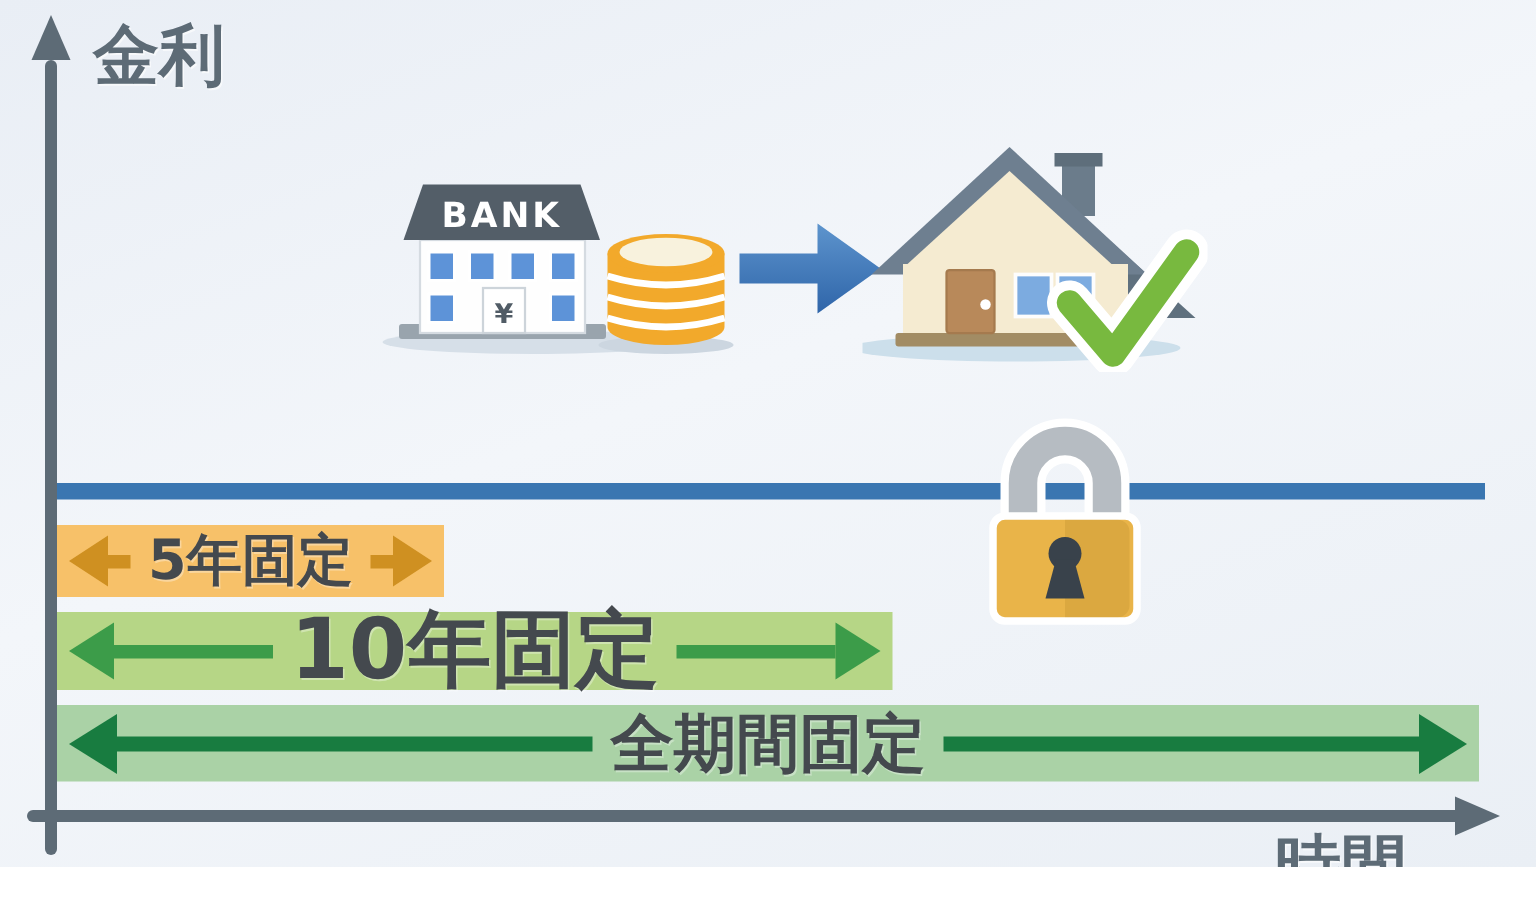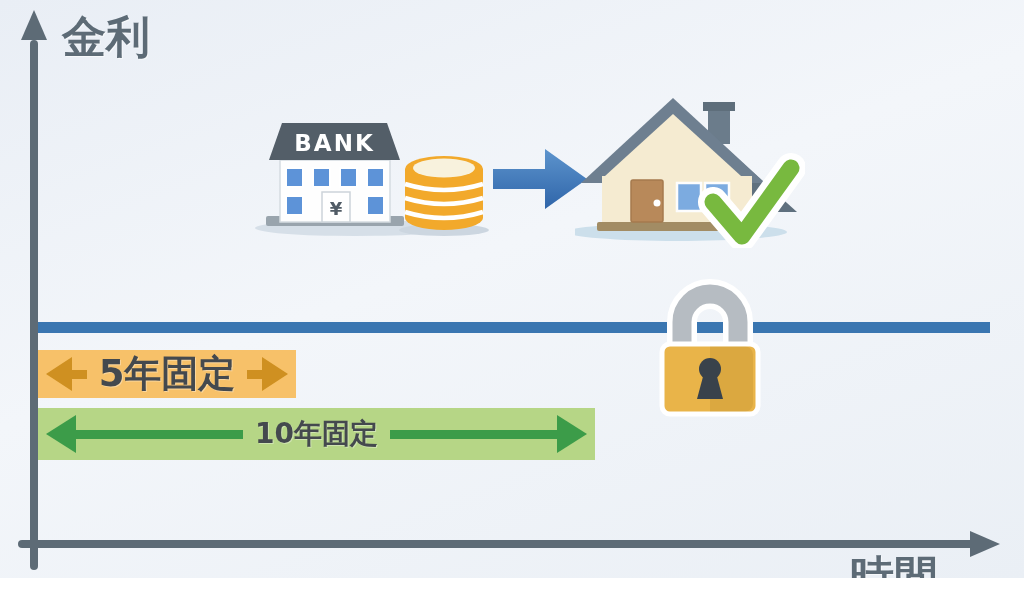--- a/index.html
+++ b/index.html
@@ -41,21 +41,21 @@
   .shaft{flex:1;height:9px;background:var(--ac);}
   .head-l{width:0;height:0;border-top:var(--hv) solid transparent;border-bottom:var(--hv) solid transparent;
     border-right:var(--hh) solid var(--ac);}
   .head-r{width:0;height:0;border-top:var(--hv) solid transparent;border-bottom:var(--hv) solid transparent;
     border-left:var(--hh) solid var(--ac);}
   #bar-5y{left:38px;top:350px;width:258px;height:48px;background:#f7c169;
     --ac:#cf9021;--hv:17px;--hh:26px;}
   #bar-5y .bar-label{font-size:37px;}
   #bar-10y{left:38px;top:408px;width:557px;height:52px;background:#b6d686;
     --ac:#3c9c49;--hv:19px;--hh:30px;}
-  #bar-10y .bar-label{font-size:28px;}
+  #bar-10y .bar-label{font-size:56px;}
   #bar-all{left:38px;top:470px;width:948px;height:51px;background:#aad2a6;
     --ac:#187c40;--hv:20px;--hh:32px;}
   #bar-all .bar-label{font-size:42px;}
   #bar-all .shaft{height:10px;}
 </style>
 </head>
 <body>
 
 <div id="canvas">
 
@@ -152,14 +152,25 @@
       <span class="head-l"></span>
         <span class="shaft"></span>
     </div>
     <span class="bar-label">10年固定</span>
     <div class="darrow">
       <span class="shaft"></span>
         <span class="head-r"></span>
     </div>
   </div>
 
+  <div id="bar-all" class="bar">
+    <div class="darrow">
+      <span class="head-l"></span>
+        <span class="shaft"></span>
+    </div>
+    <span class="bar-label">全期間固定</span>
+    <div class="darrow">
+      <span class="shaft"></span>
+        <span class="head-r"></span>
+    </div>
+  </div>
 
 </div>
 
 </body></html>

